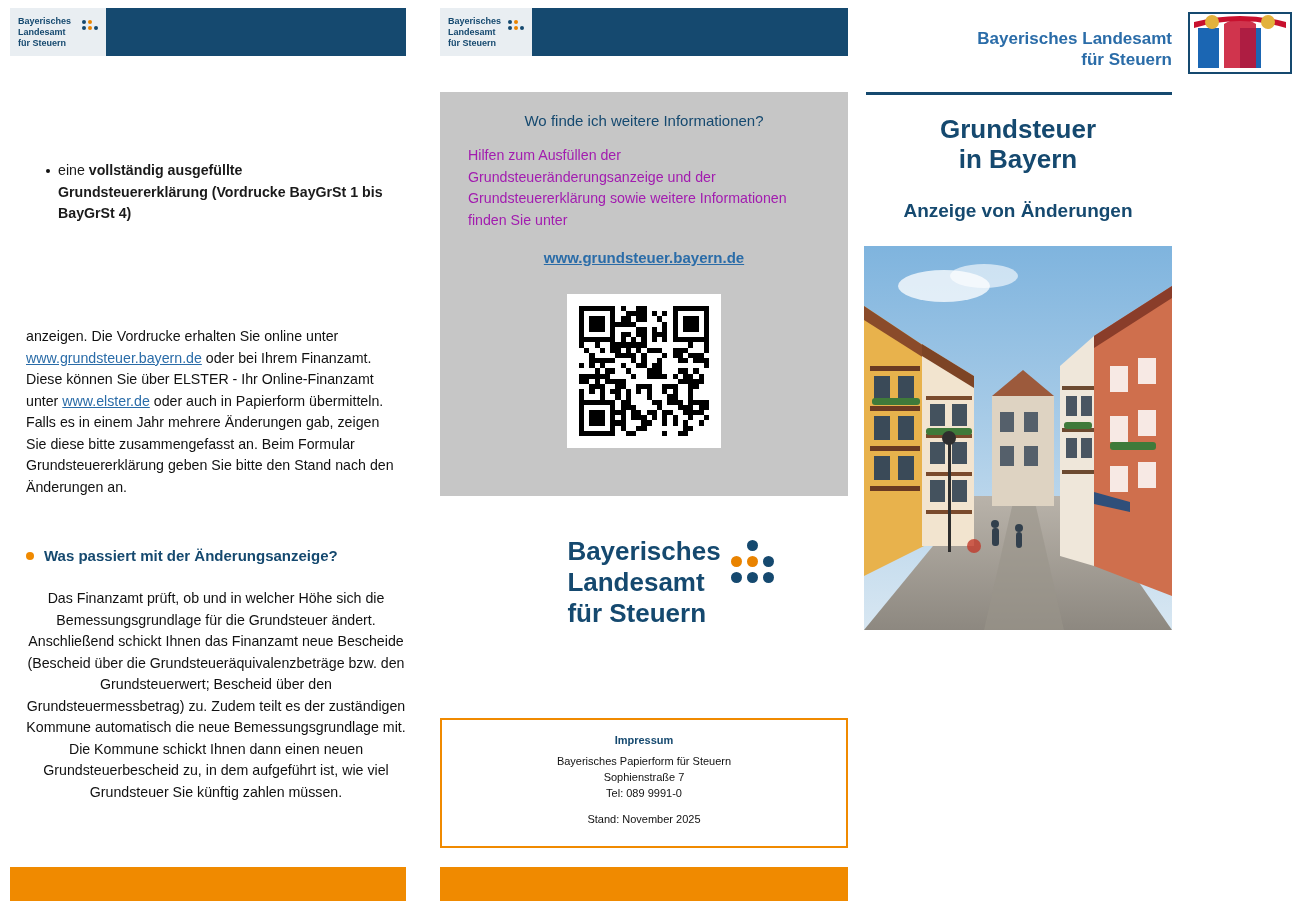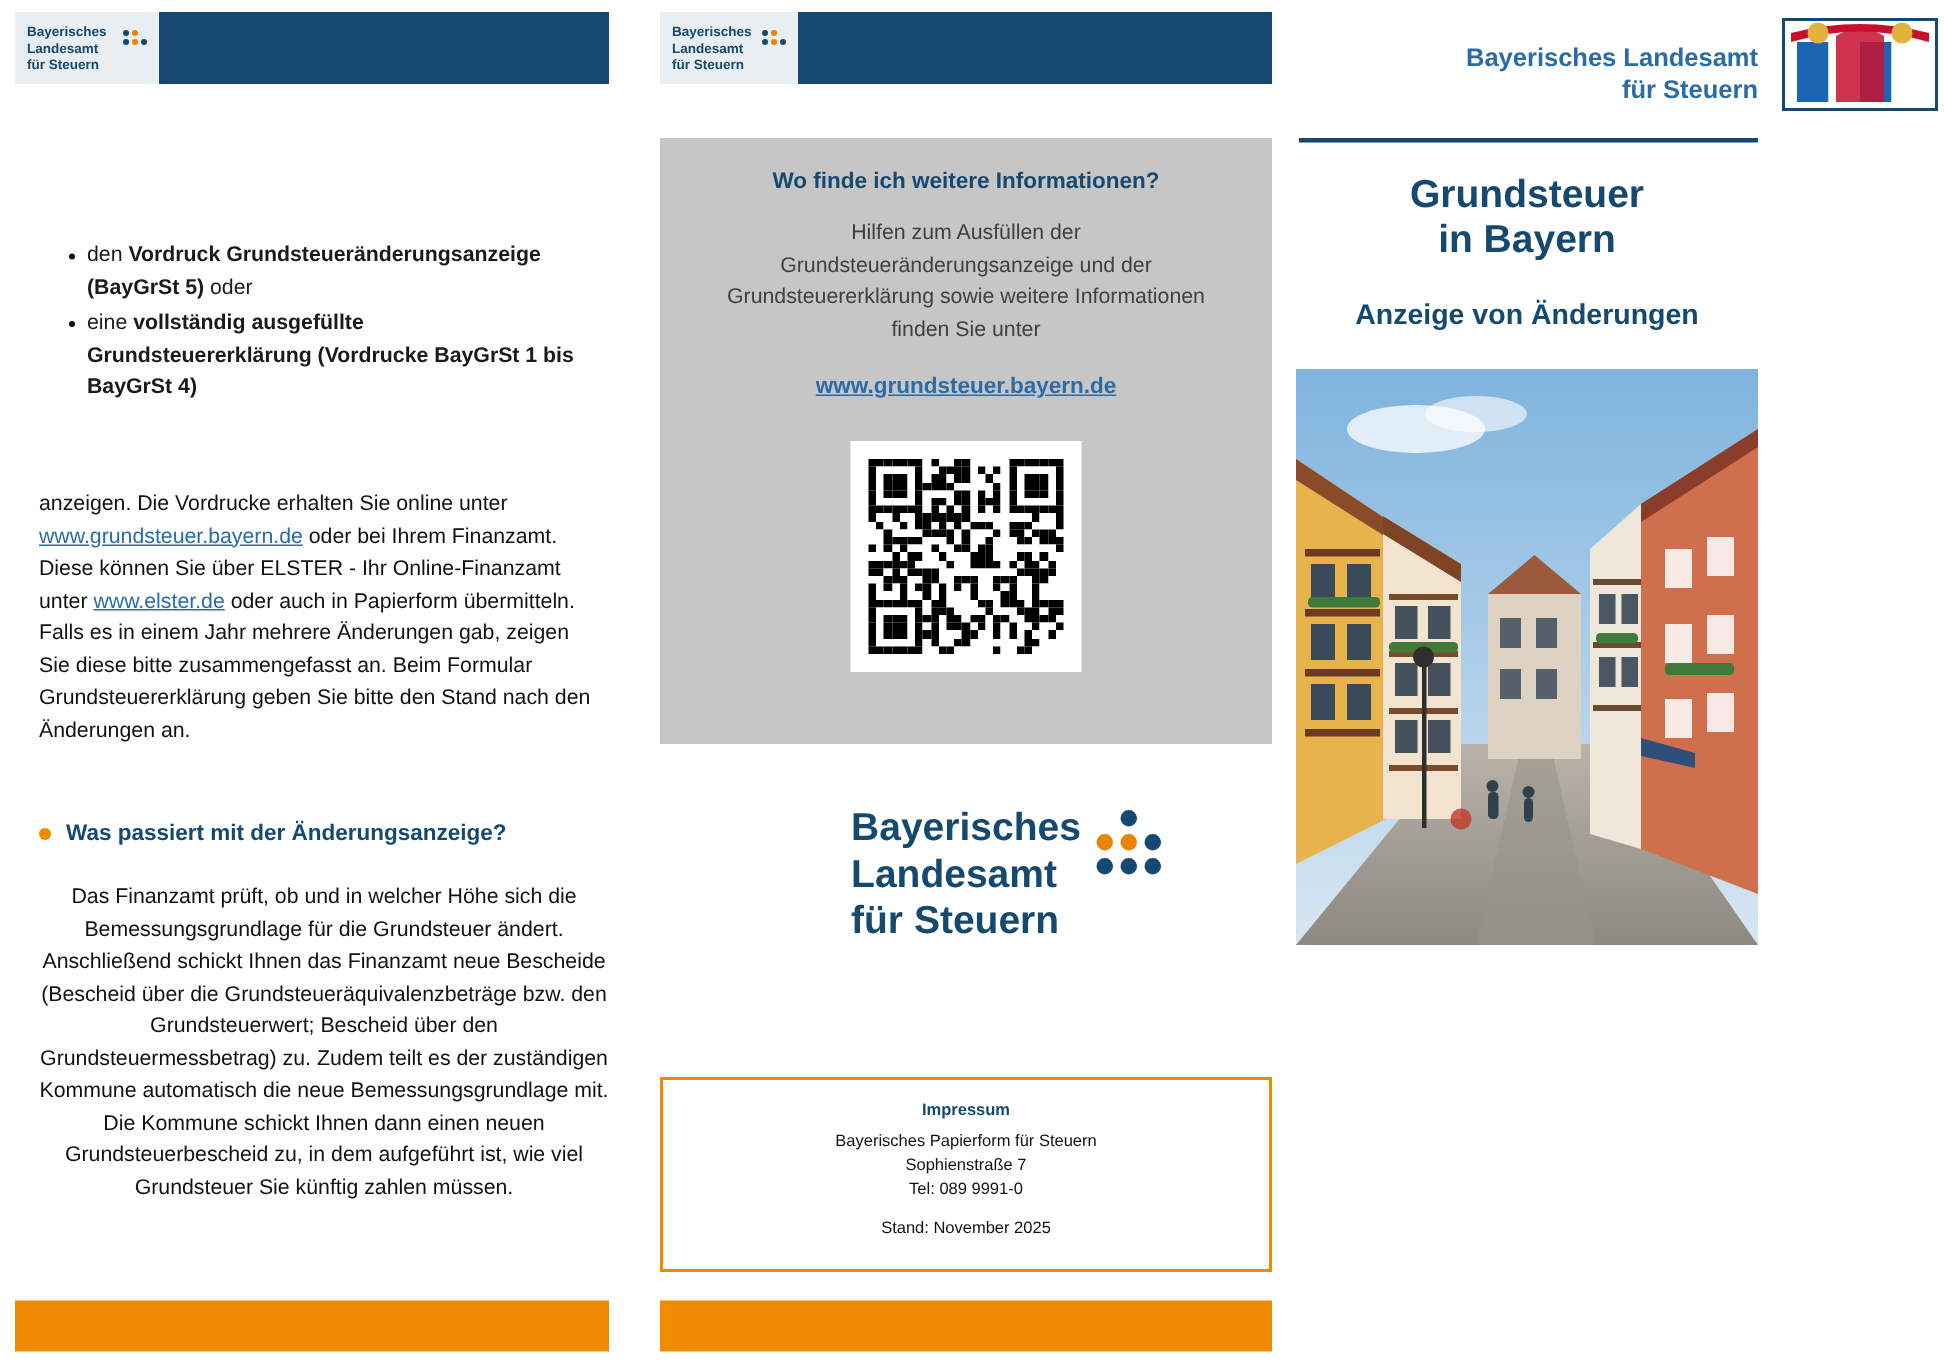--- a/index.html
+++ b/index.html
@@ -136,30 +136,29 @@
     position: absolute;
     left: 440px;
     top: 92px;
     width: 408px;
     height: 404px;
     background: #c6c6c6;
   }
   .gray-head {
     text-align: center;
     font-size: 15px;
-    font-weight: bold;
+    font-weight: normal;
     color: #15496f;
     margin-top: 20px;
   }
   .gray-body {
-    text-align: center;
     font-size: 14.2px;
     line-height: 21.5px;
     margin: 16px 28px 0 28px;
-    color: #404040;
+    color: #a21caf;
   }
   .gray-link {
     text-align: center;
     margin-top: 18px;
     font-size: 15px;
     font-weight: bold;
   }
   .gray-link a { color: #2a6ca8; text-decoration: underline; }
 
   .qr-wrap {
@@ -339,23 +338,20 @@
       <i class="d-orange" style="left:6px;  top:0px;"></i>
       <i class="d-blue" style="left:0px;  top:6px;"></i>
       <i class="d-orange" style="left:6px;  top:6px;"></i>
       <i class="d-blue" style="left:12px; top:6px;"></i>
     </span>
   </div>
 
 
   <div class="blk-l2">
     <ul class="bullets">
-      <li>
-        <span>den </span><b>Vordruck Grundsteueränderungsanzeige (BayGrSt 5)</b><span> oder</span>
-      </li>
       <li>
         <span>eine </span><b>vollständig ausgefüllte Grundsteuererklärung (Vordrucke BayGrSt 1 bis BayGrSt 4)</b><span></span>
       </li>
     </ul>
   </div>
 
   <div class="blk-l3 body-text">
     <span>anzeigen. Die Vordrucke erhalten Sie online unter </span><a class="link" href="#">www.grundsteuer.bayern.de</a><span> oder bei Ihrem Finanzamt. Diese können Sie über ELSTER - Ihr Online-Finanzamt unter </span><a class="link" href="#">www.elster.de</a><span> oder auch in Papierform übermitteln. Falls es in einem Jahr mehrere Änderungen gab, zeigen Sie diese bitte zusammengefasst an. Beim Formular Grundsteuererklärung geben Sie bitte den Stand nach den Änderungen an.</span>
   </div>
 

